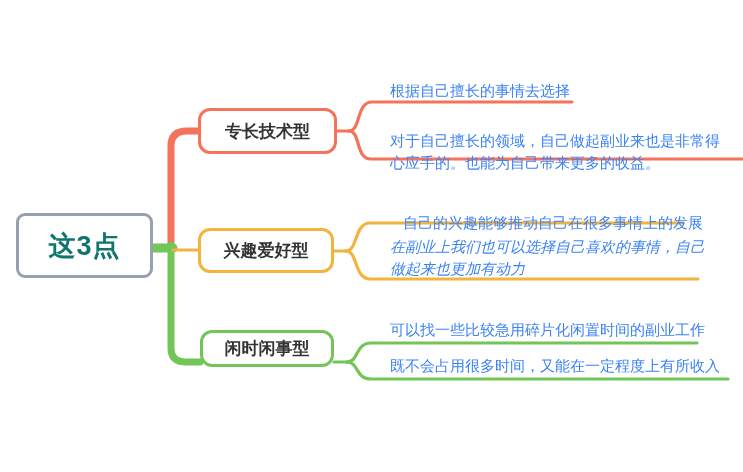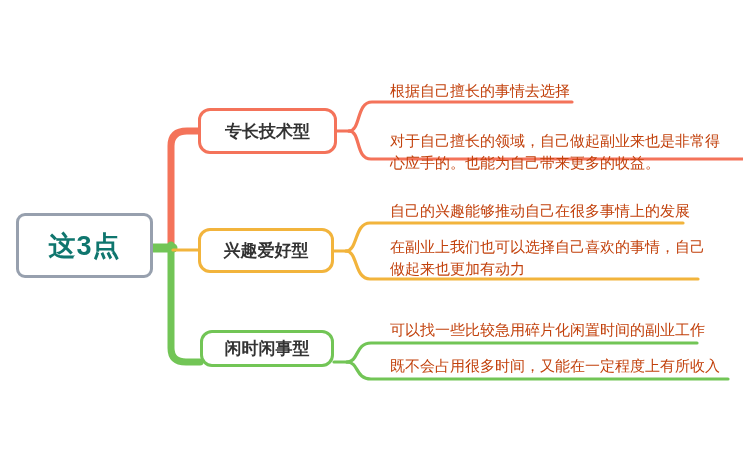--- a/index.html
+++ b/index.html
@@ -46,27 +46,27 @@
     color: #333333;
   }
   .branch-node.red    { left: 198px; top: 108px; width: 139px; height: 46px; border-color: #f4735a; }
   .branch-node.yellow { left: 198px; top: 228px; width: 136px; height: 45px; border-color: #f2b43c; }
   .branch-node.green  { left: 200px; top: 330px; width: 134px; height: 37px; border-color: #72c556; }
   .leaf {
     position: absolute;
     left: 390px;
     font-size: 15px;
     line-height: 22px;
-    color: #c2410c;
+    color: #3b82f6;
     cursor: default;
   }
   .leaf.b1l1 { top: 80px;  white-space: nowrap; }
   .leaf.b1l2 { top: 130px; width: 338px; }
-  .leaf.b2l1 { top: 200px; white-space: nowrap; }
-  .leaf.b2l2 { top: 236px; width: 326px; }
+  .leaf.b2l1 { top: 212px; white-space: nowrap; margin-left: 13px; }
+  .leaf.b2l2 { top: 236px; width: 326px; font-style: italic; }
   .leaf.b3l1 { top: 319px; white-space: nowrap; }
   .leaf.b3l2 { top: 355px; white-space: nowrap; }
 </style>
 </head>
 <body>
 
 <div class="canvas">
 
   <svg class="connector-layer" width="743" height="472" viewBox="0 0 743 472" fill="none">
 

